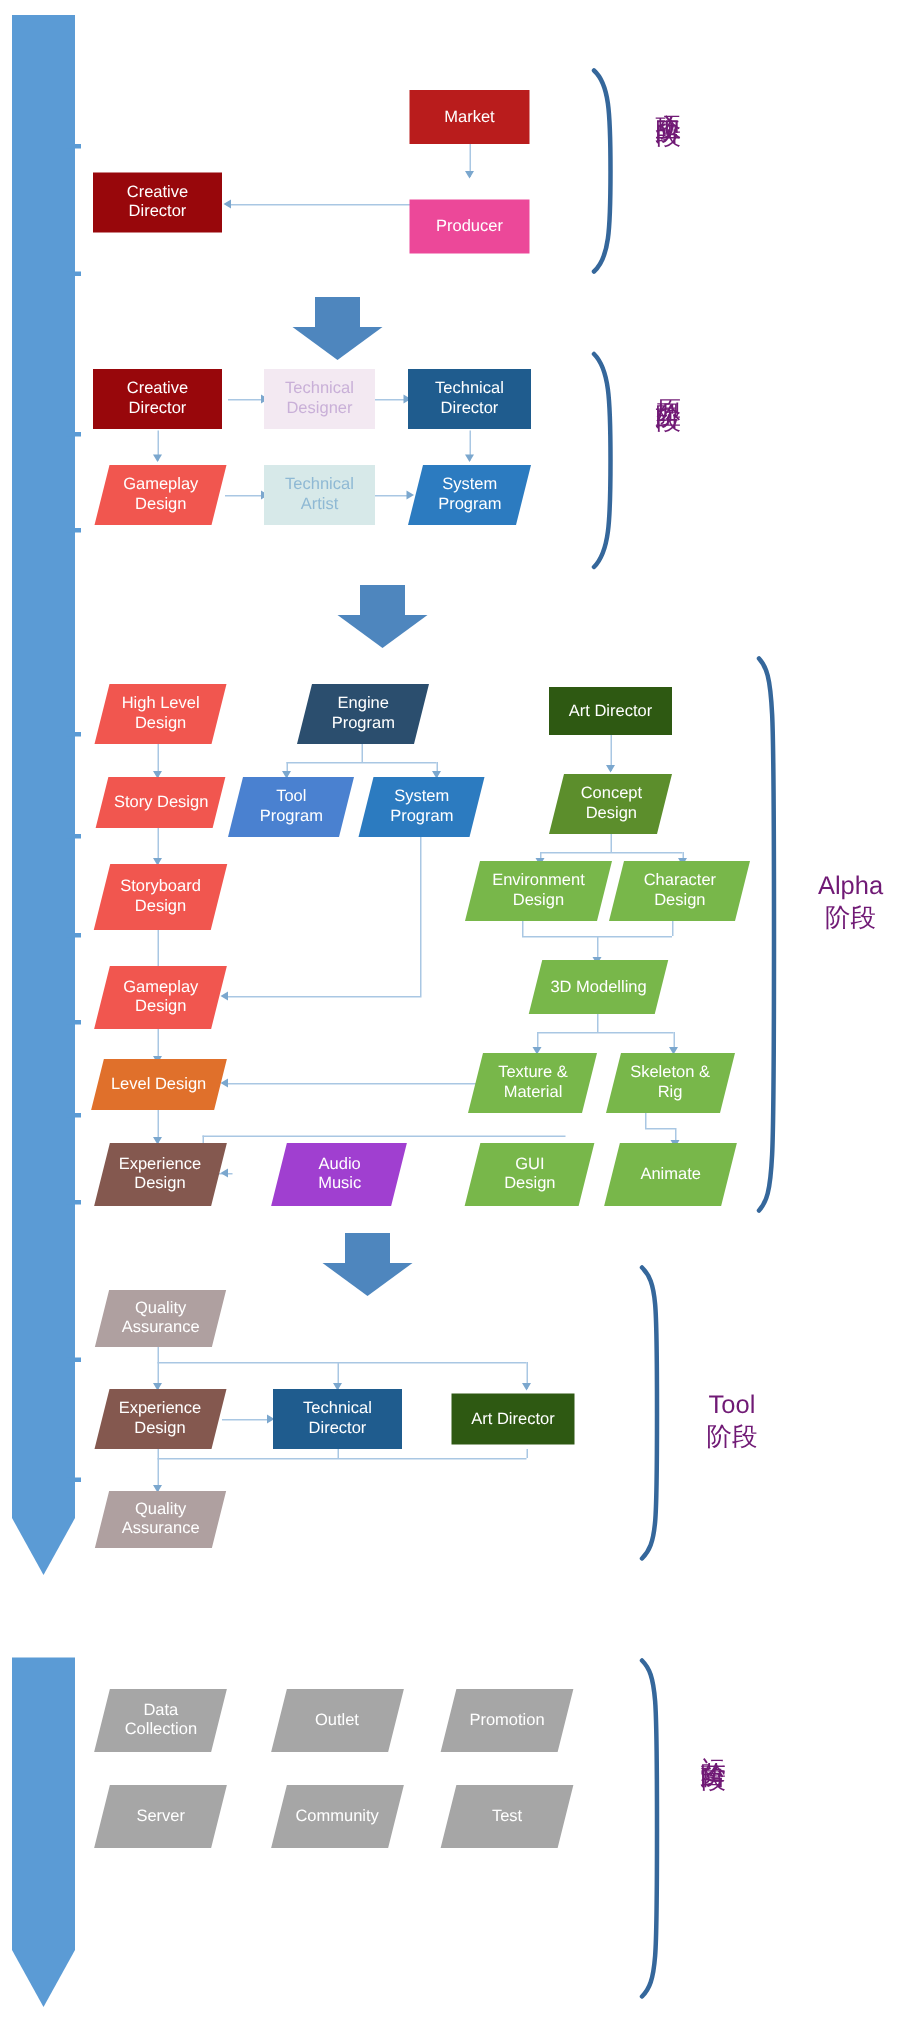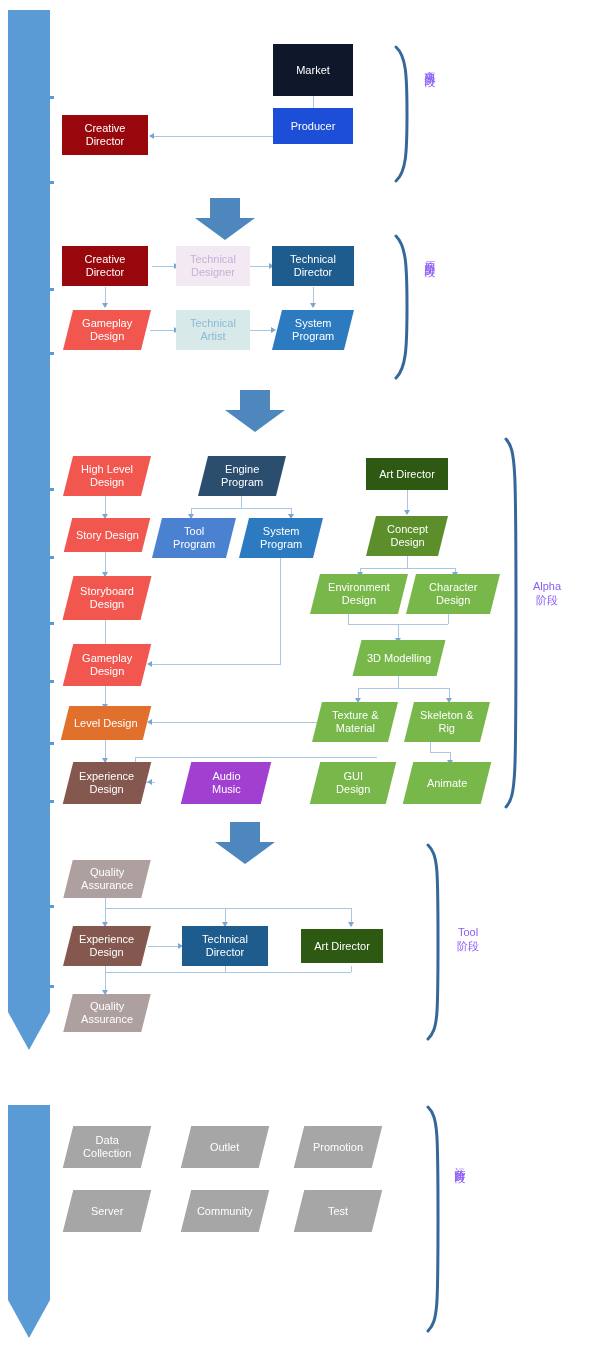--- a/index.html
+++ b/index.html
@@ -35,22 +35,22 @@
   .lnh{height:1px;}
   .lnv{width:1px;}
   .ah{position:absolute;width:0;height:0;z-index:2;}
   .ah.down{border-left:3px solid transparent;border-right:3px solid transparent;border-top:5px solid #7BA7CE;}
   .ah.left{border-top:3px solid transparent;border-bottom:3px solid transparent;border-right:5px solid #7BA7CE;}
   .ah.right{border-top:3px solid transparent;border-bottom:3px solid transparent;border-left:5px solid #7BA7CE;}
 
   
   .bracket{position:absolute;z-index:4;}
   .bracket svg{display:block;}
-  .blabel{position:absolute;color:#8b5cf6;font-size:11px;line-height:1.25;
-          text-align:center;z-index:4;}
+  .blabel{position:absolute;color:#701a75;font-size:17px;line-height:1.25;
+          text-align:center;z-index:4;padding-left:20px;}
   .blabel.vert{writing-mode:vertical-rl;text-orientation:upright;letter-spacing:2px;}
 </style>
 </head>
 <body>
 
 <div id="canvas">
 
   <div class="bigarrow" style="left:8px;top:10px;width:42px;height:1040px;">
     <div class="shaft" style="height:1002px;"></div>
     <div class="head" style="top:1002px;"></div>
@@ -84,25 +84,25 @@
   <div class="downarrow" style="left:215px;top:822px;width:60px;height:44px;">
     <div class="dshaft"></div>
     <div class="dhead"></div>
   </div>
 
   <div class="ln lnv" style="left:313px;top:90px;height:28px;"></div>
   <div class="ah down" style="left:310px;top:114px;"></div>
   <div class="ln lnh" style="left:152px;top:136px;width:122px;"></div>
   <div class="ah left" style="left:149px;top:133px;"></div>
 
-  <div class="node" style="left:273px;top:44px;width:80px;height:52px;background:#0f172a;">
+  <div class="node" style="left:273px;top:60px;width:80px;height:36px;background:#b91c1c;">
     <span>Market</span>
     </div>
 
-  <div class="node" style="left:273px;top:108px;width:80px;height:36px;background:#1d4ed8;">
+  <div class="node" style="left:273px;top:133px;width:80px;height:36px;background:#ec4899;">
     <span>Producer</span>
     </div>
 
   <div class="node" style="left:62px;top:115px;width:86px;height:40px;background:#98070B;">
     <span>Creative
 Director</span>
     </div>
 
   <div class="bracket" style="left:392px;top:44px;">
     <svg width="22" height="140" viewBox="0 0 22 140">

